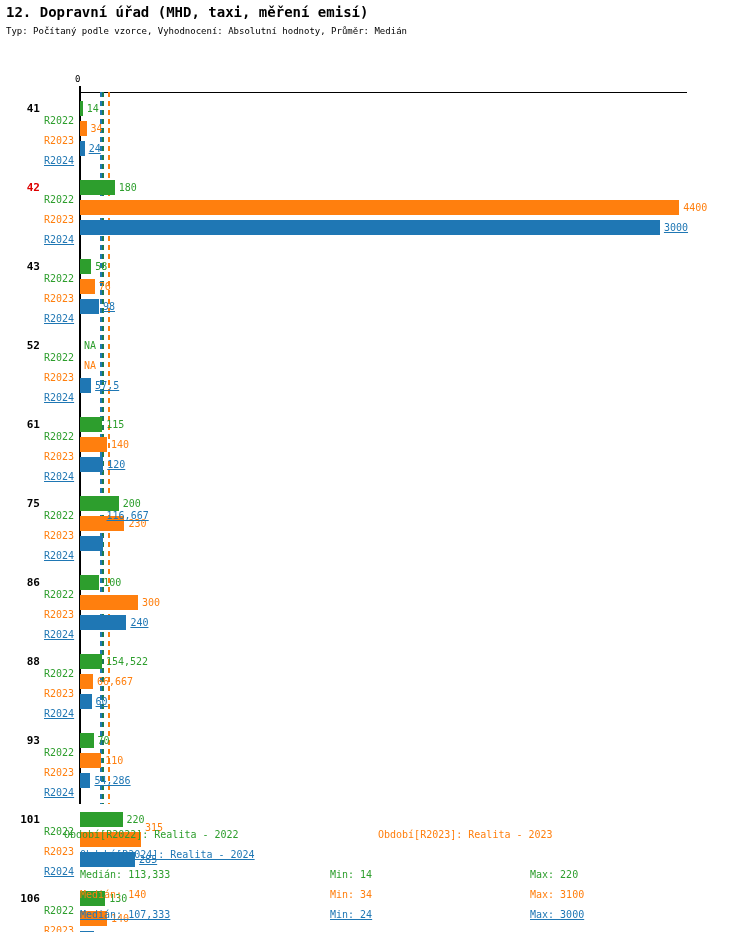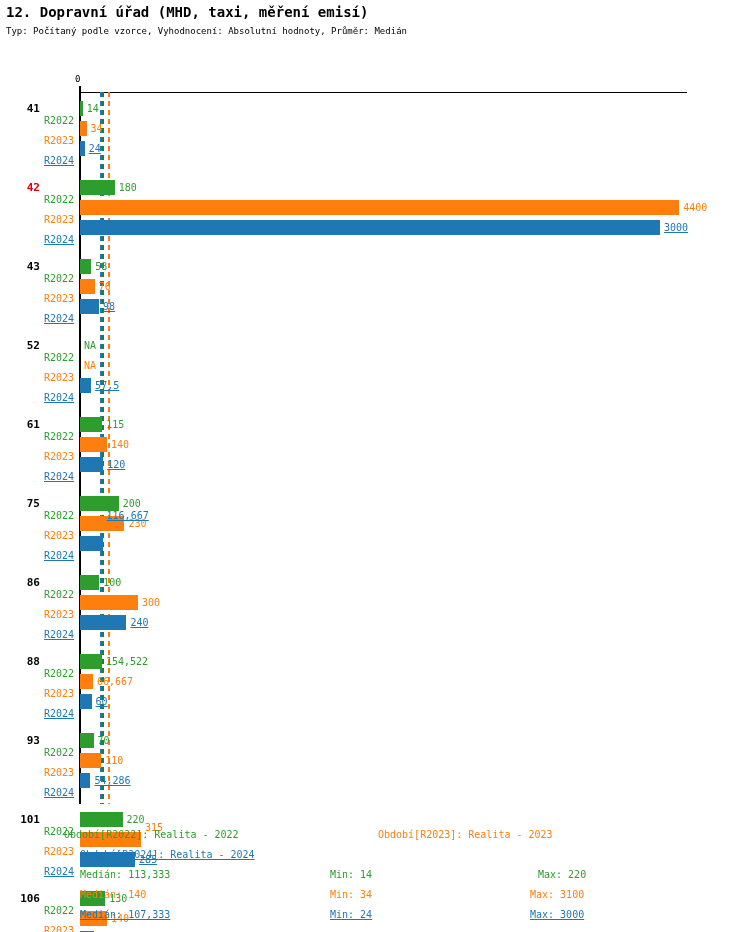--- a/index.html
+++ b/index.html
@@ -273,21 +273,21 @@
     </div>
 </div>
 
 <div id="footer">
   <div class="foot-cell s2022" style="left:64px; top:4px;">Období[R2022]: Realita - 2022</div>
   <div class="foot-cell s2023" style="left:378px; top:4px;">Období[R2023]: Realita - 2023</div>
   <div class="foot-cell s2024" style="left:80px; top:24px;text-align:center;">Období[R2024]: Realita - 2024</div>
 
   <div class="foot-cell s2022" style="left:80px; top:44px;">Medián: 113,333</div>
   <div class="foot-cell s2022" style="left:330px; top:44px;">Min: 14</div>
-  <div class="foot-cell s2022" style="left:530px; top:44px;margin-left:8px;">Max: 220</div>
+  <div class="foot-cell s2022" style="left:530px; top:44px;">Max: 220</div>
 
   <div class="foot-cell s2023" style="left:80px; top:64px;">Medián: 140</div>
   <div class="foot-cell s2023" style="left:330px; top:64px;">Min: 34</div>
   <div class="foot-cell s2023" style="left:530px; top:64px;">Max: 3100</div>
 
   <div class="foot-cell s2024" style="left:80px; top:84px;">Medián: 107,333</div>
   <div class="foot-cell s2024" style="left:330px; top:84px;">Min: 24</div>
   <div class="foot-cell s2024" style="left:530px; top:84px;">Max: 3000</div>
 </div>
 

